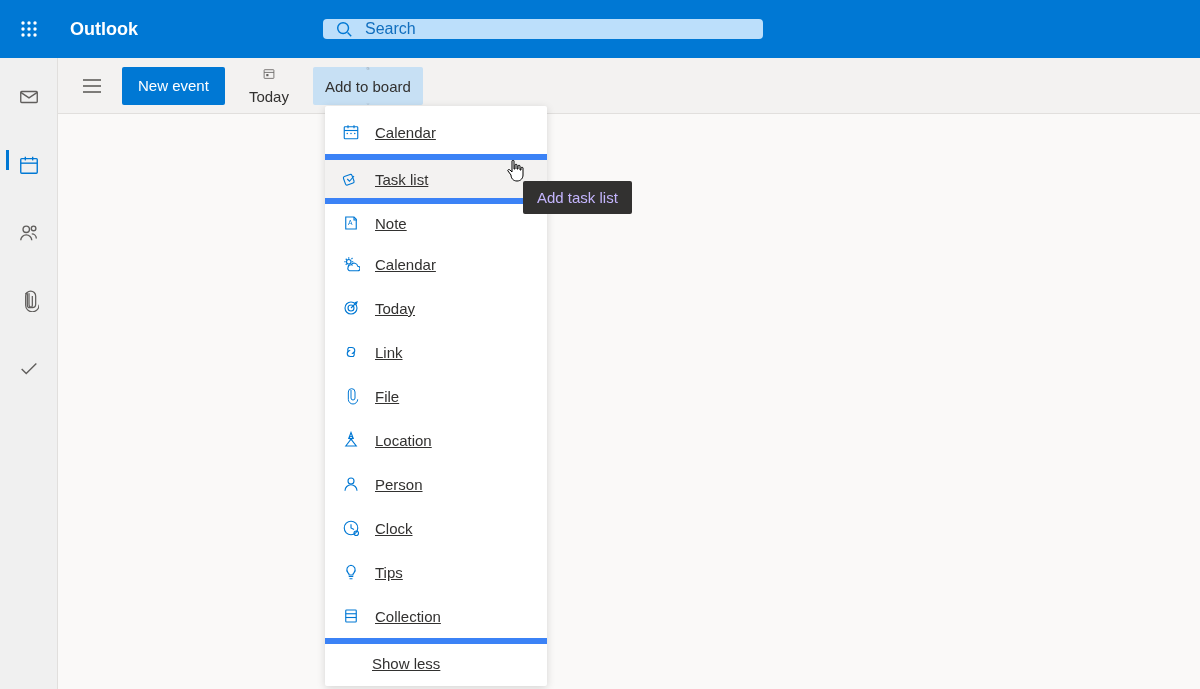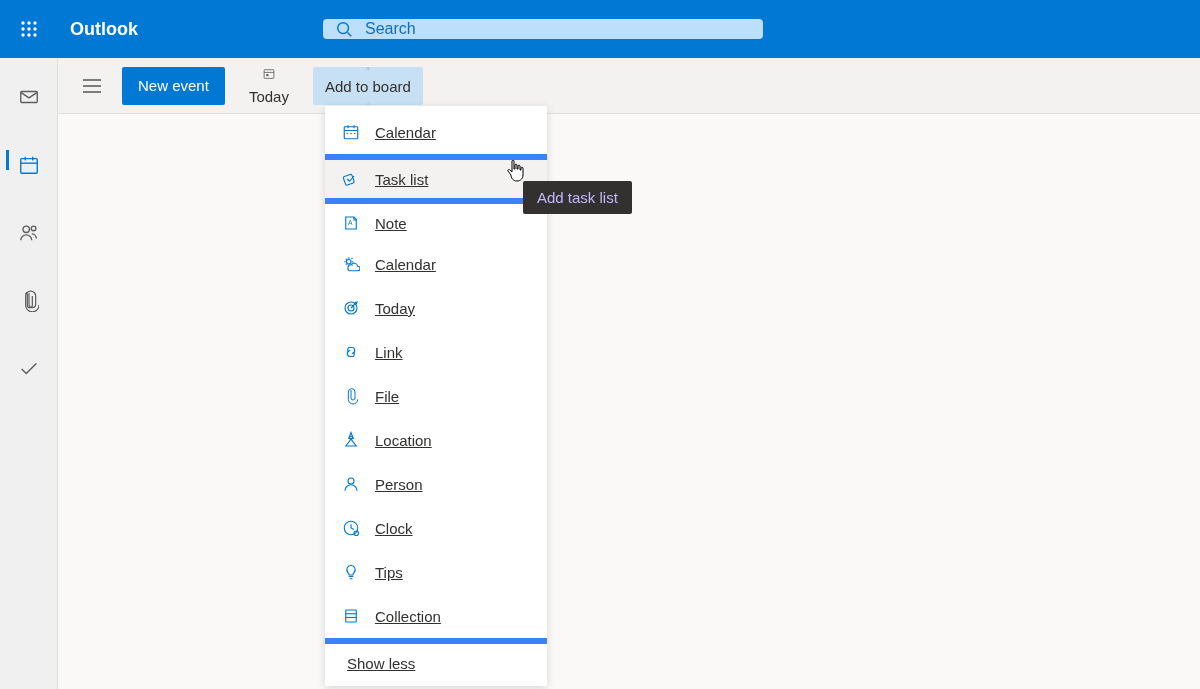--- a/index.html
+++ b/index.html
@@ -171,21 +171,21 @@
     .dd-item.hover { background: #f3f2f1; }
     .dd-item.sep-top { border-top: 6px solid #3b82f6; }
     .dd-item .dd-icon {
       width: 20px;
       height: 20px;
       display: flex;
       align-items: center;
       justify-content: center;
     }
     .dd-item .dd-icon svg { stroke: #0078d4; fill: none; stroke-width: 1.5; }
-    .dd-item.showless { padding-left: 22px; }
+    .dd-item.showless { padding-left: 47px; }
 
     
     .tooltip {
       position: absolute;
       left: 523px;
       top: 181px;
       background: #323130;
       color: #c4b5fd;
       font-size: 15px;
       padding: 8px 14px;

